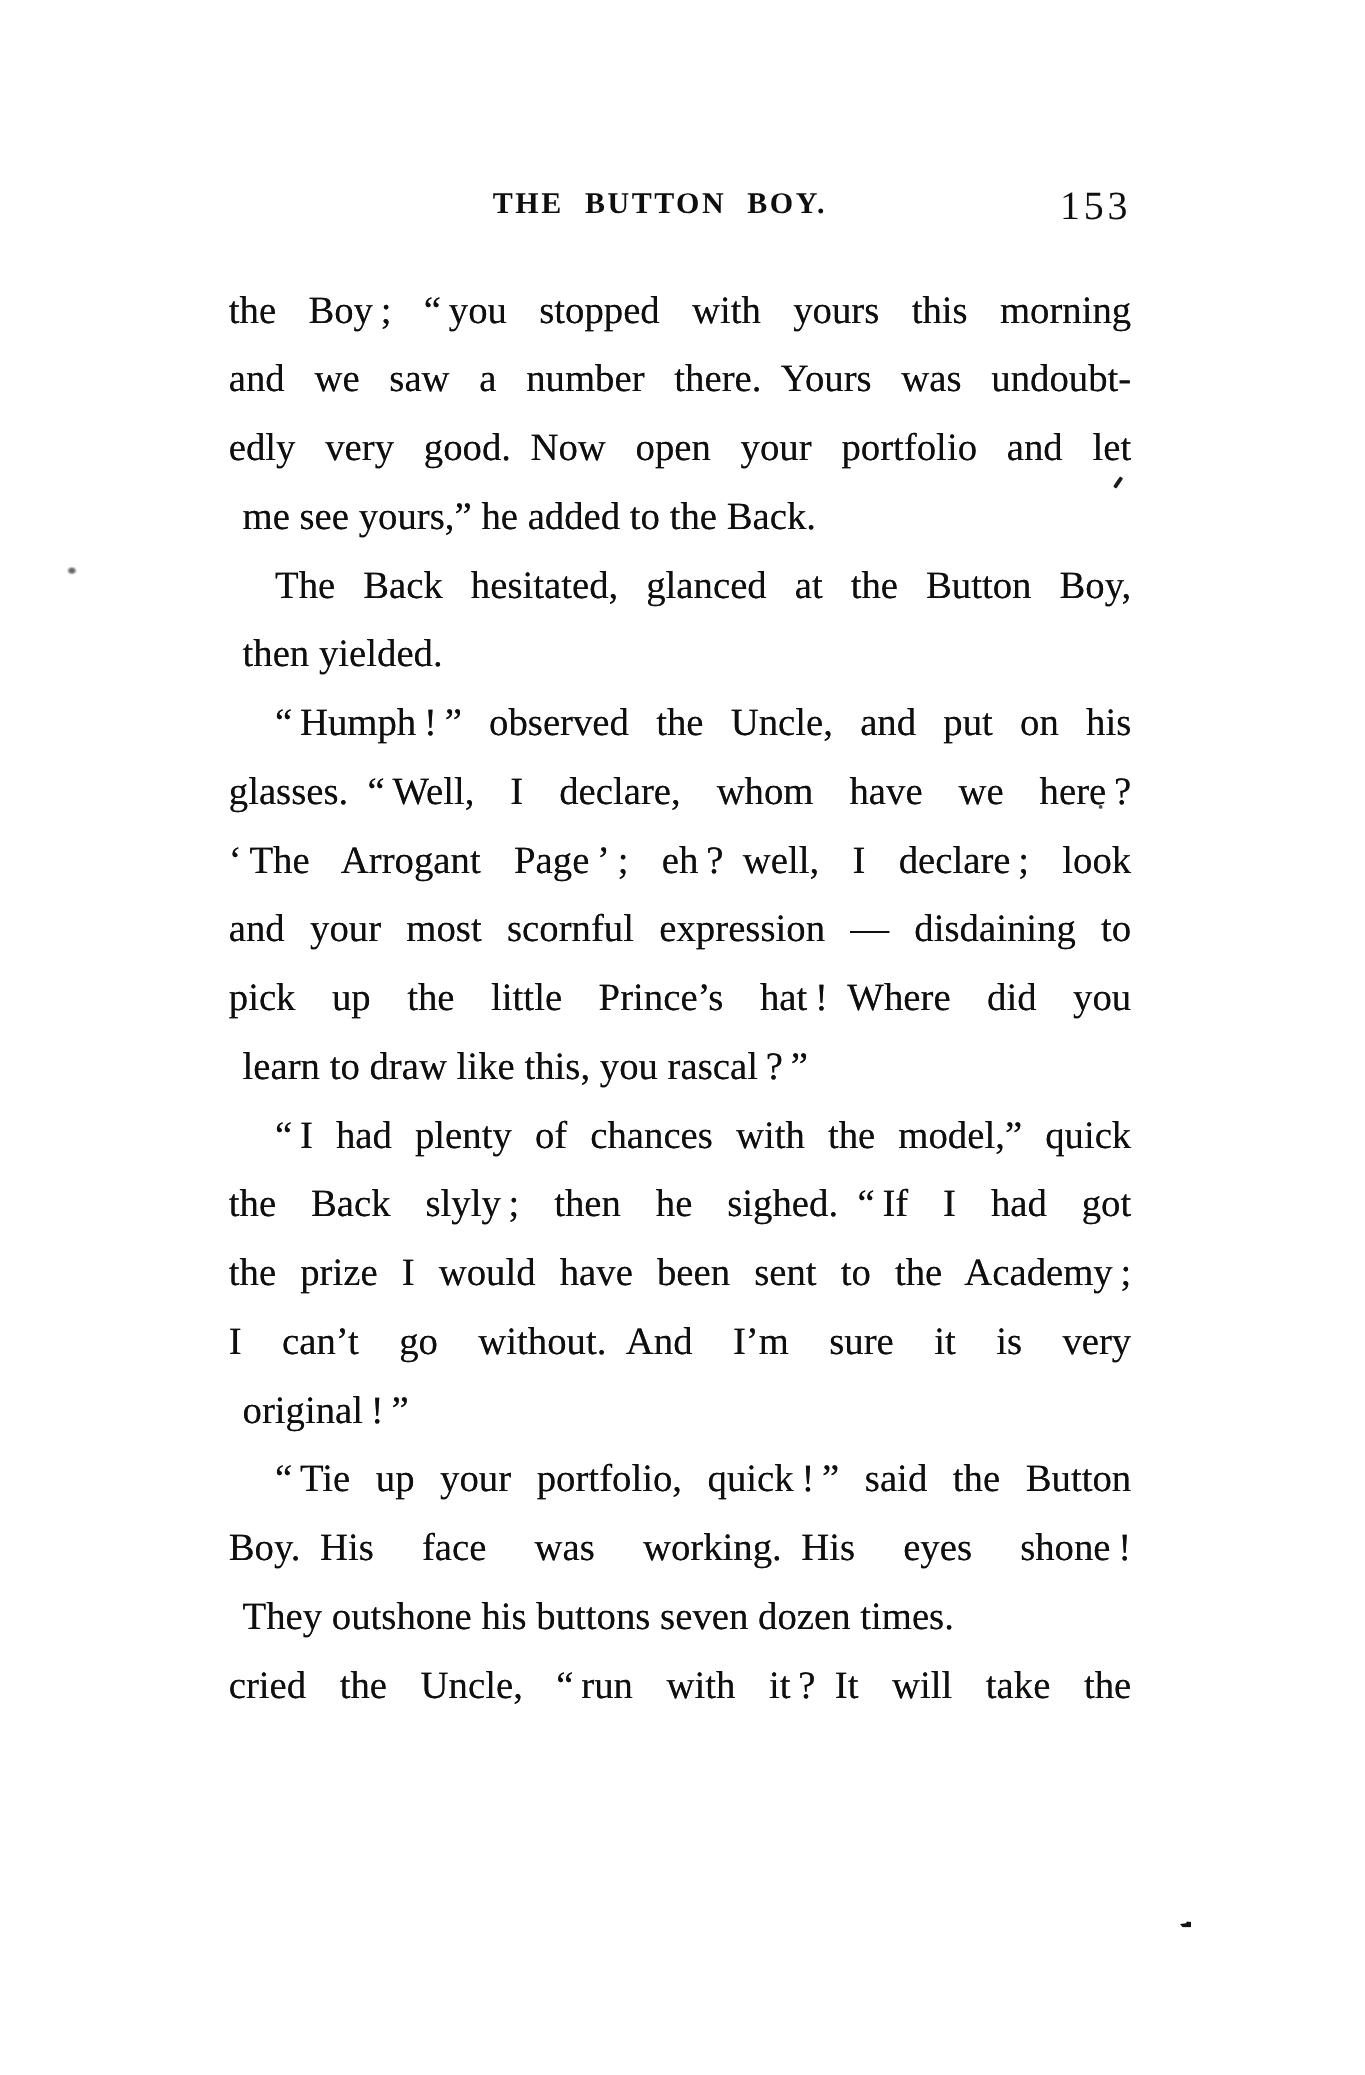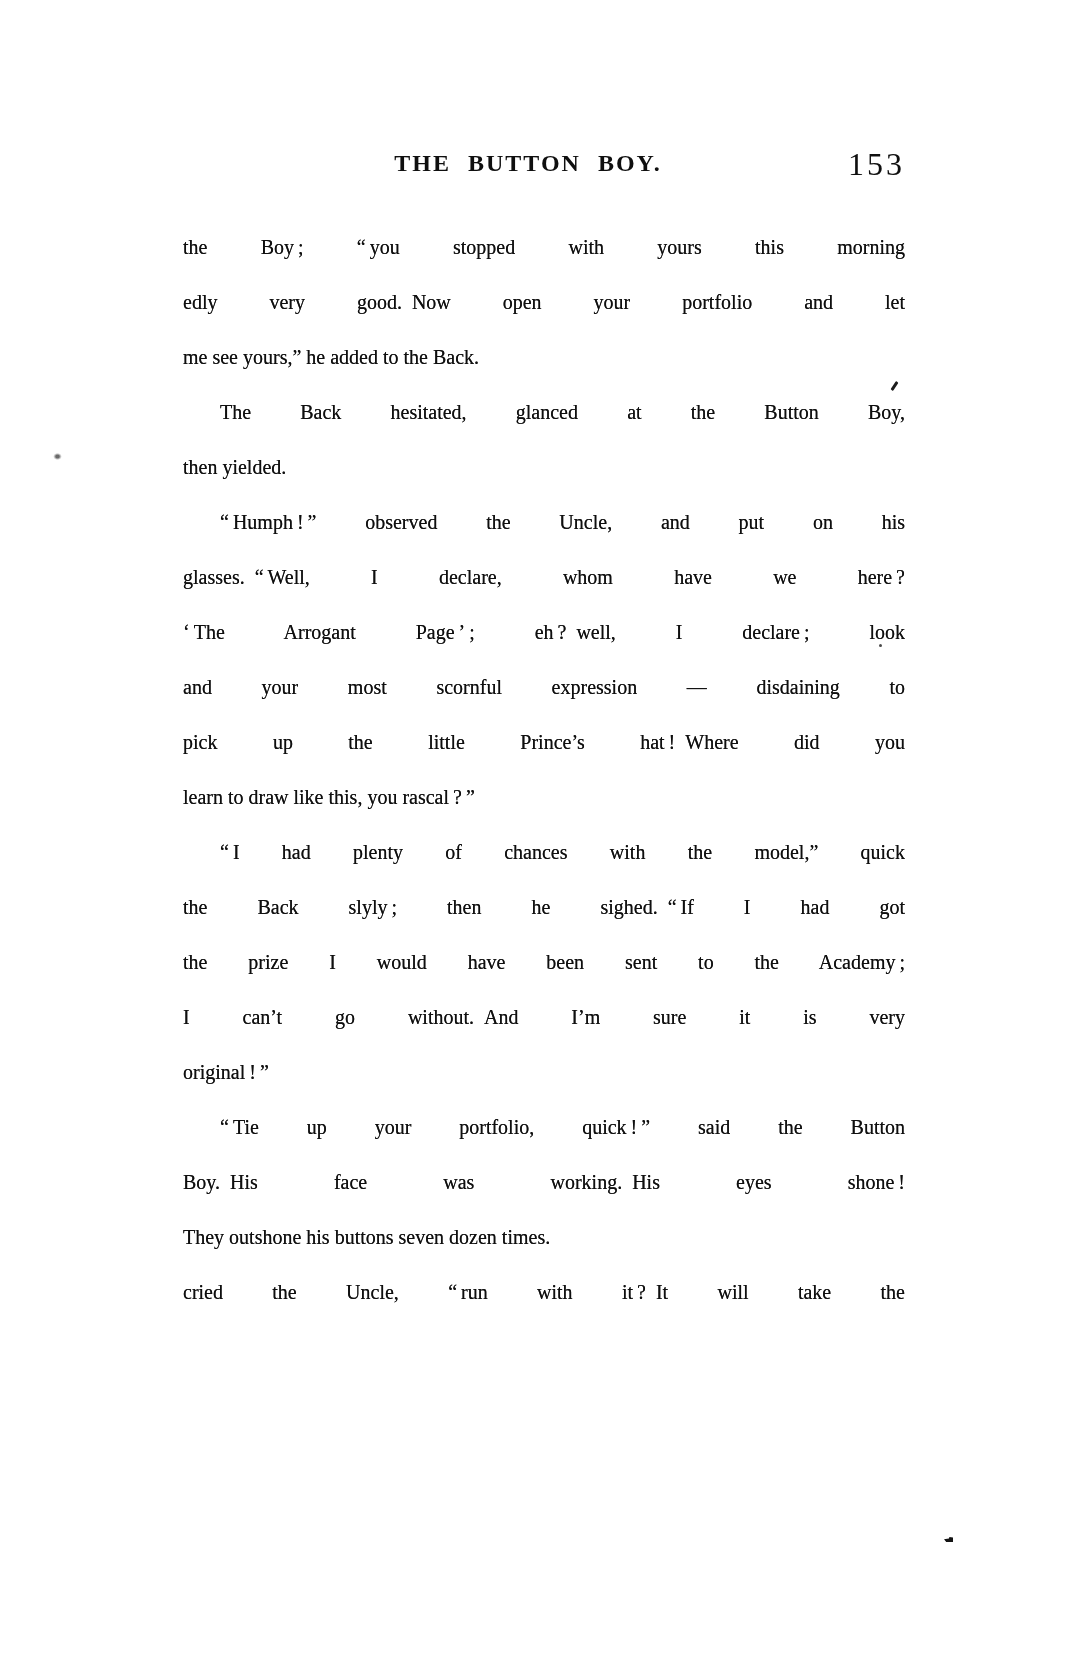--- a/index.html
+++ b/index.html
@@ -44,29 +44,29 @@
     letter-spacing: 3px;
     font-weight: 400;
   }
   .body-block {
     position: absolute;
     left: 183px;
     top: 220px;
     width: 722px;
   }
   .line {
-    font-size: 20px;
+    font-size: 31px;
     line-height: 55px;
     height: 55px;
     text-align: justify;
     text-align-last: justify;
     text-shadow: 0 0 0.4px rgba(0,0,0,0.75);
   }
   .line.indent { padding-left: 37px; }
-  .line.flush  { text-align: center; text-align-last: left; }
+  .line.flush  { text-align: center; text-align-last: left; margin-left: 11px; }
   .speck { position: absolute; }
   .speck-a {
     left: 52px; top: 452px; width: 11px; height: 9px;
     background: radial-gradient(closest-side, #6a6a6a 30%, rgba(120,120,120,.35) 60%, transparent 78%);
   }
   .speck-b {
     left: 893px; top: 381px; width: 3px; height: 10px;
     background: #1c1c1c; transform: rotate(34deg); border-radius: 1px;
   }
   .speck-c {
@@ -84,20 +84,21 @@
 
 <div class="page">
 
   <div class="running-head">
     <span class="head-title">THE BUTTON BOY.</span>
     <span class="folio">153</span>
   </div>
 
   <div class="body-block">
       <div class="line">the Boy ; “ you stopped with yours this morning</div>
+      <div class="line">and we saw a number there. Yours was undoubt-</div>
       <div class="line">edly very good. Now open your portfolio and let</div>
       <div class="line flush">me see yours,” he added to the Back.</div>
       <div class="line indent">The Back hesitated, glanced at the Button Boy,</div>
       <div class="line flush">then yielded.</div>
       <div class="line indent">“ Humph ! ” observed the Uncle, and put on his</div>
       <div class="line">glasses. “ Well, I declare, whom have we here ?</div>
       <div class="line">‘ The Arrogant Page ’ ; eh ? well, I declare ; look</div>
       <div class="line">and your most scornful expression — disdaining to</div>
       <div class="line">pick up the little Prince’s hat ! Where did you</div>
       <div class="line flush">learn to draw like this, you rascal ? ”</div>

